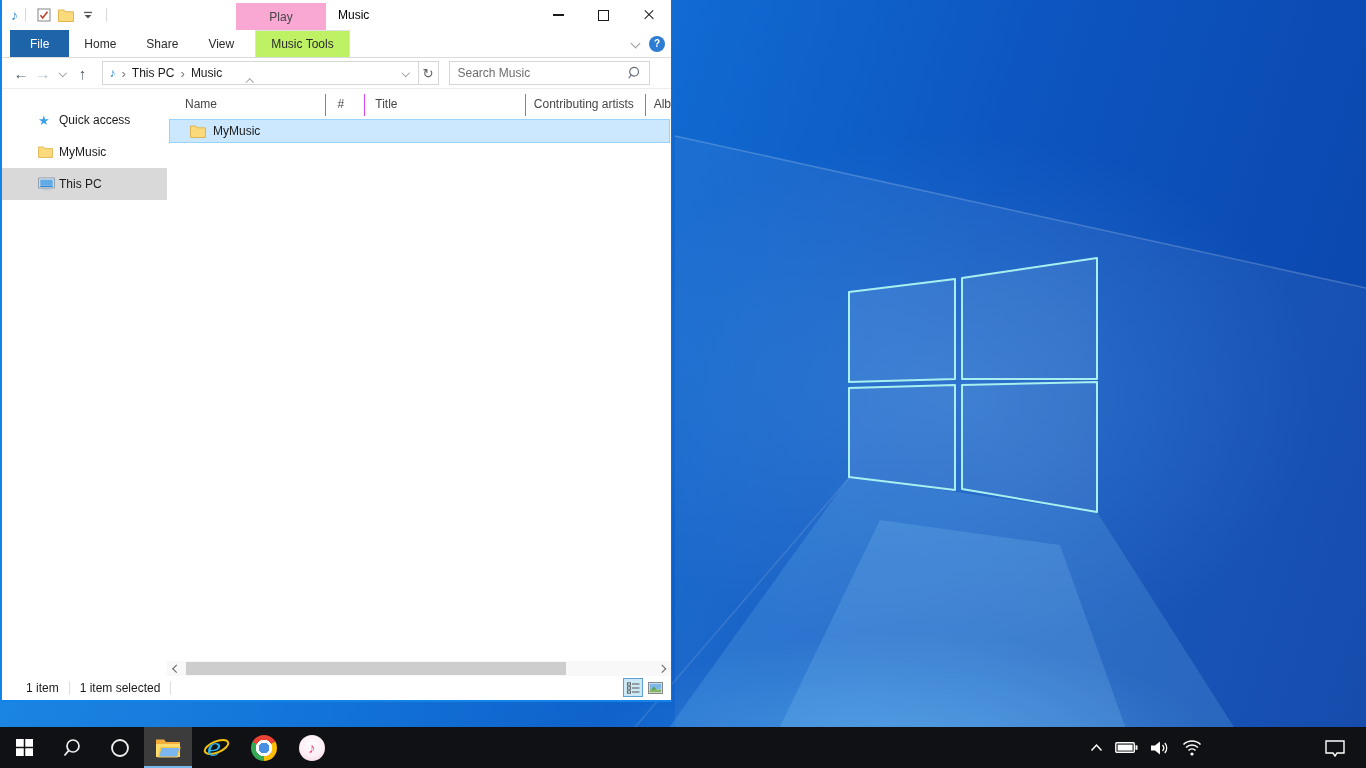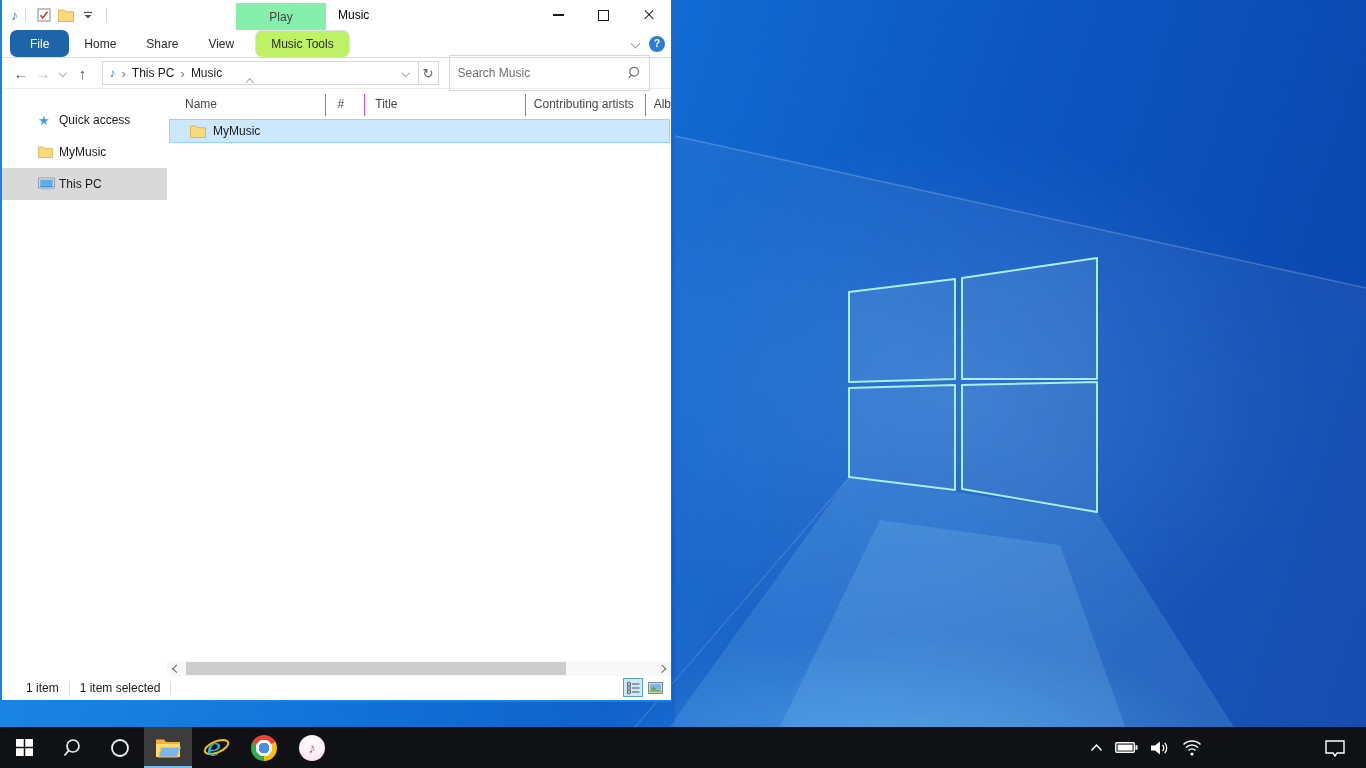--- a/index.html
+++ b/index.html
@@ -10,33 +10,33 @@
       radial-gradient(ellipse 520px 220px at 66% 100%, rgba(90,195,255,.45), rgba(90,195,255,0) 62%),
       linear-gradient(107deg,#2191ea 0%,#1273d8 34%,#0d55c0 66%,#0a43a8 100%);}
   .wallpaper{position:absolute;inset:0;}
   
   .window{position:absolute;left:0;top:0;width:672px;height:702px;background:#fff;
     border-left:2px solid #1283e8;border-bottom:2px solid #1283e8;border-right:1px solid #1d6dc0;box-sizing:border-box;}
   .titlebar{position:relative;height:30px;background:#fff;display:flex;align-items:center;}
   .qat-note{margin-left:9px;font-size:14px;color:#2f89d8;line-height:30px;}
   .tb-sep{width:1px;height:14px;background:#d8d8d8;margin:0 7px;}
   .qat-btn{display:flex;align-items:center;justify-content:center;width:22px;height:22px;}
-  .play-tab{position:absolute;left:234px;top:3px;width:90px;height:27px;background:#86efac;
+  .play-tab{position:absolute;left:234px;top:3px;width:90px;height:27px;background:#f9a8d4;
     display:flex;align-items:center;justify-content:center;color:#454545;}
   .win-title{position:absolute;left:336px;top:0;line-height:30px;color:#000;}
   .caption{position:absolute;right:0;top:0;height:30px;display:flex;}
   .cap-btn{width:45px;height:30px;display:flex;align-items:center;justify-content:center;}
   .g-min{width:11px;height:1.5px;background:#1a1a1a;}
   .g-max{width:9px;height:9px;border:1.2px solid #1a1a1a;}
   .g-close{position:relative;width:12px;height:12px;}
   .g-close i{position:absolute;left:0;top:5.4px;width:12px;height:1.3px;background:#1a1a1a;display:block;}
   .g-close i:first-child{transform:rotate(45deg);} .g-close i:last-child{transform:rotate(-45deg);}
   
   .tabrow{position:relative;height:27px;display:flex;align-items:stretch;border-bottom:1px solid #dcdcdc;}
-  .tab{display:flex;align-items:center;padding:0 15px;color:#2b2b2b;border-radius:7px;}
+  .tab{display:flex;align-items:center;padding:0 15px;color:#2b2b2b;}
   .tab.file{background:#1d64a8;color:#fff;padding:0 20px;margin-left:8px;}
   .tab.ctx{border:1px solid #e0e0e0;border-bottom:none;margin-left:6px;background:#bef264;}
   .ribbon-right{position:absolute;right:6px;top:0;height:27px;display:flex;align-items:center;gap:10px;}
   .help-btn{width:16px;height:16px;border-radius:50%;background:#2d7dd2;color:#fff;font-size:10px;font-weight:bold;
     display:flex;align-items:center;justify-content:center;}
   
   .chev{display:inline-block;width:6px;height:6px;border-right:1.5px solid #666;border-bottom:1.5px solid #666;}
   .chev.down{transform:rotate(45deg);} .chev.up{transform:rotate(-135deg);}
   .chev.left{transform:rotate(135deg);} .chev.right{transform:rotate(-45deg);}
   .chev.sm{width:4.5px;height:4.5px;border-width:1.2px;}
@@ -45,21 +45,21 @@
   .toolbar{position:relative;height:30px;display:flex;align-items:center;border-bottom:1px solid #ececec;}
   .nav-arrow{font-size:15px;width:22px;text-align:center;color:#4d5a66;}
   .nav-arrow.disabled{color:#b9c2cc;}
   .addressbar{margin-left:8px;width:317px;height:24px;border:1px solid #d6d6d6;display:flex;align-items:center;box-sizing:border-box;background:#fff;}
   .addr-note{margin-left:7px;font-size:12px;color:#2f89d8;}
   .crumb-sep{margin:0 6px;color:#777;font-size:13px;}
   .crumb{color:#1a1a1a;}
   .addr-chev{margin-left:auto;margin-right:9px;}
   .refresh-btn{width:20px;height:24px;border:1px solid #d6d6d6;border-left:none;box-sizing:border-box;
     display:flex;align-items:center;justify-content:center;color:#666;font-size:13px;background:#fff;}
-  .searchbox{margin-left:10px;width:201px;height:36px;border:1px solid #d6d6d6;display:flex;align-items:center;box-sizing:border-box;}
+  .searchbox{margin-left:10px;width:201px;height:24px;border:1px solid #d6d6d6;display:flex;align-items:center;box-sizing:border-box;}
   .searchbox input{border:none;outline:none;flex:1;font:12px "Liberation Sans","DejaVu Sans",sans-serif;
     padding:0 0 0 8px;color:#333;background:transparent;}
   .searchbox input::placeholder{color:#6d6d6d;opacity:1;}
   .searchbox svg{margin-right:7px;}
   
   .main{position:absolute;top:88px;bottom:24px;left:0;right:0;}
   .sidebar{position:absolute;left:0;top:0;bottom:0;width:165px;padding-top:16px;box-sizing:border-box;}
   .side-item{height:32px;display:flex;align-items:center;padding-left:36px;}
   .side-item.selected{background:#d9d9d9;}
   .si-icon{width:21px;display:flex;align-items:center;}

